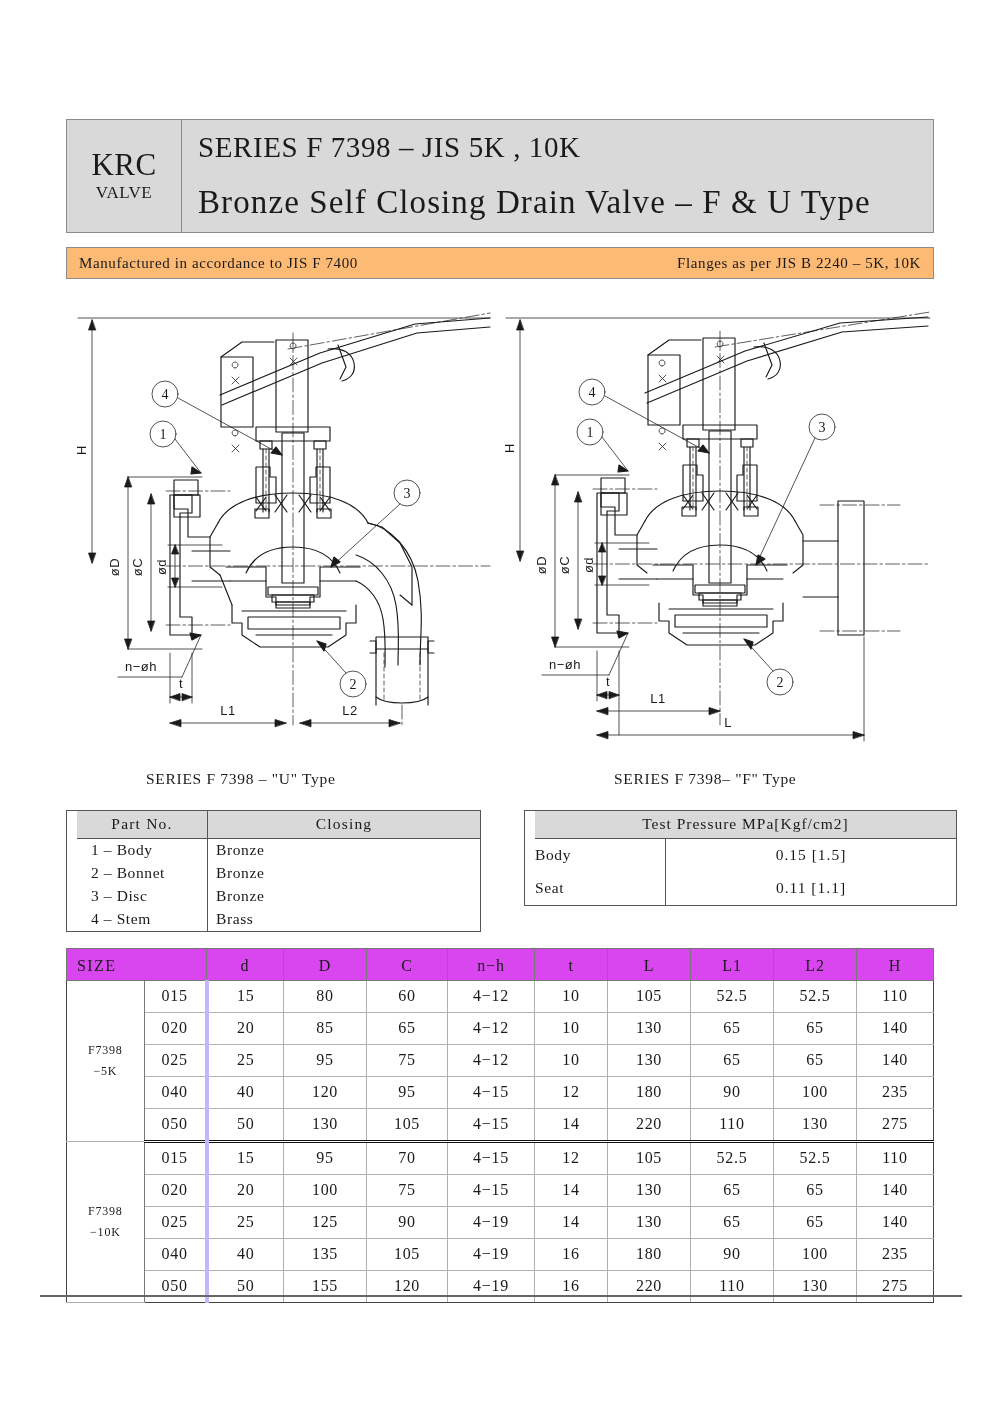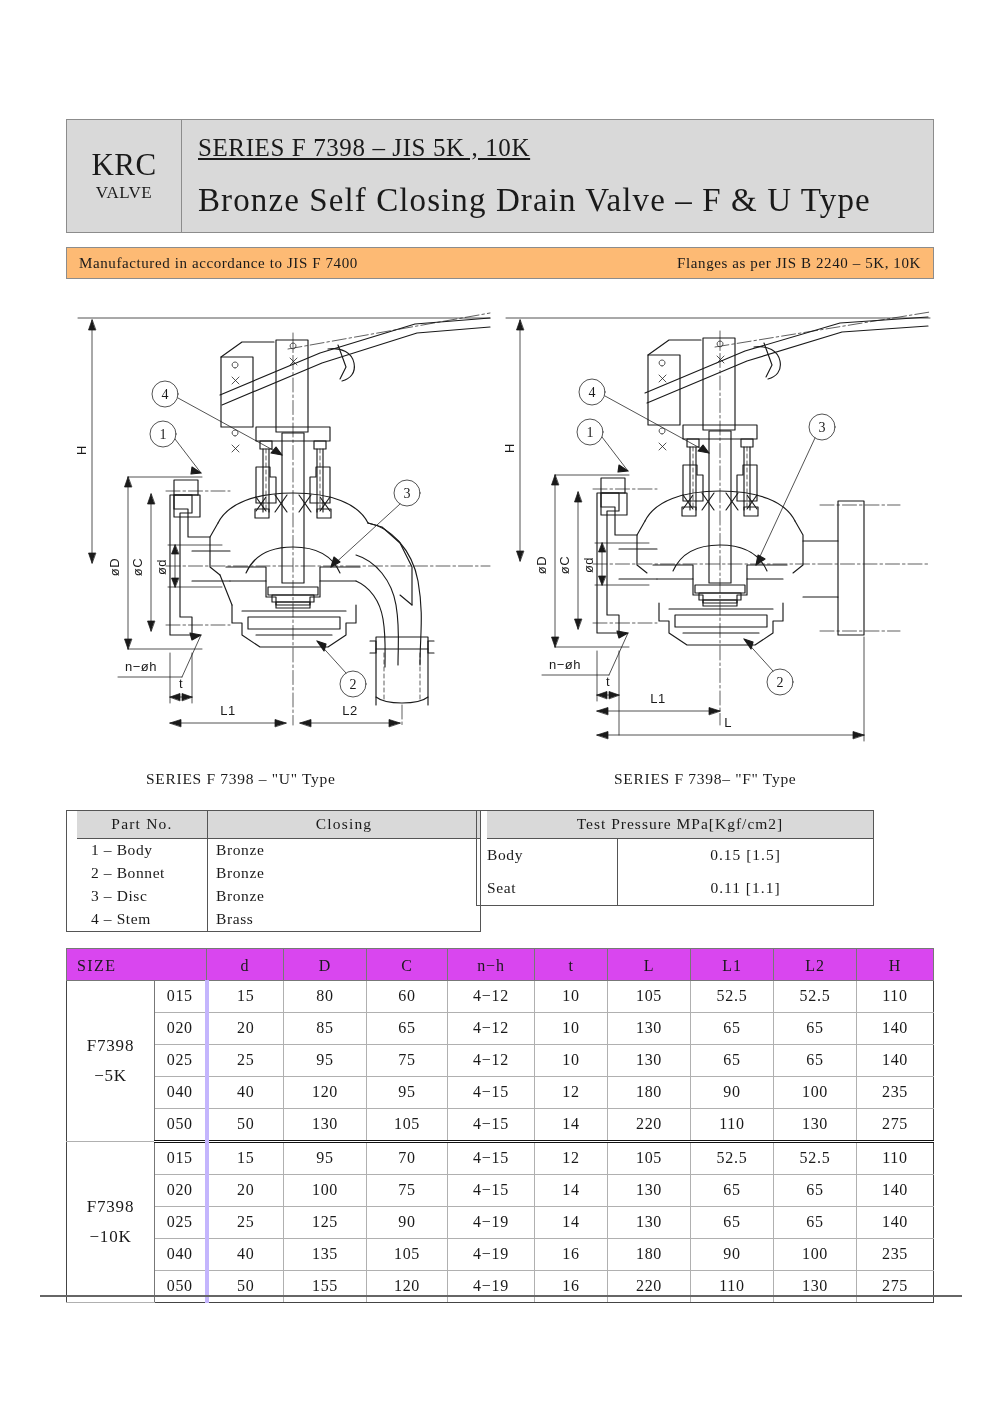--- a/index.html
+++ b/index.html
@@ -53,24 +53,23 @@
   }
   .title-text-cell {
     flex: 1;
     display: flex;
     flex-direction: column;
     justify-content: center;
     padding-left: 16px;
     box-sizing: border-box;
   }
   .title-line1 {
-    font-size: 25px;
+    font-size: 29px;
     letter-spacing: 0.6px;
     padding-bottom: 11px;
-    text-decoration: underline;
   }
   .title-line2 {
     font-size: 33px;
     letter-spacing: 1.1px;
     padding-top: 9px;
   }
 
   
   .standards-band {
     position: absolute;
@@ -108,21 +107,21 @@
     border: 1px solid #555;
     box-sizing: border-box;
     border-collapse: collapse;
     font-size: 15.5px;
     padding-left: 10px;
   }
   #parts-table {
     left: 66px; top: 810px; width: 415px;
   }
   #pressure-table {
-    left: 476px; top: 810px; width: 398px;
+    left: 524px; top: 810px; width: 433px;
   }
   .mini-table table {
     width: 100%;
     border-collapse: collapse;
     font-size: 15.5px;
   }
   .mini-table th {
     background: #d9d9d9;
     font-weight: normal;
     letter-spacing: 1.2px;
@@ -171,21 +170,21 @@
   }
   #dim-table td {
     border: 1px solid #b0b0b0;
     text-align: center;
     padding: 6px 0 7px 0;
     letter-spacing: 0.7px;
   }
   #dim-table td.grp {
     border-left: 1px solid #444;
     border-right: 1px solid #777;
-    font-size: 17px;
+    font-size: 12px;
     line-height: 1.75;
     letter-spacing: 0.8px;
   }
   #dim-table td.sz {
     border-right: 4px solid #c4b5fd;
   }
   #dim-table tr.group-end td {
     border-bottom: 3px double #111;
   }
   #dim-table tr.last-row td {

